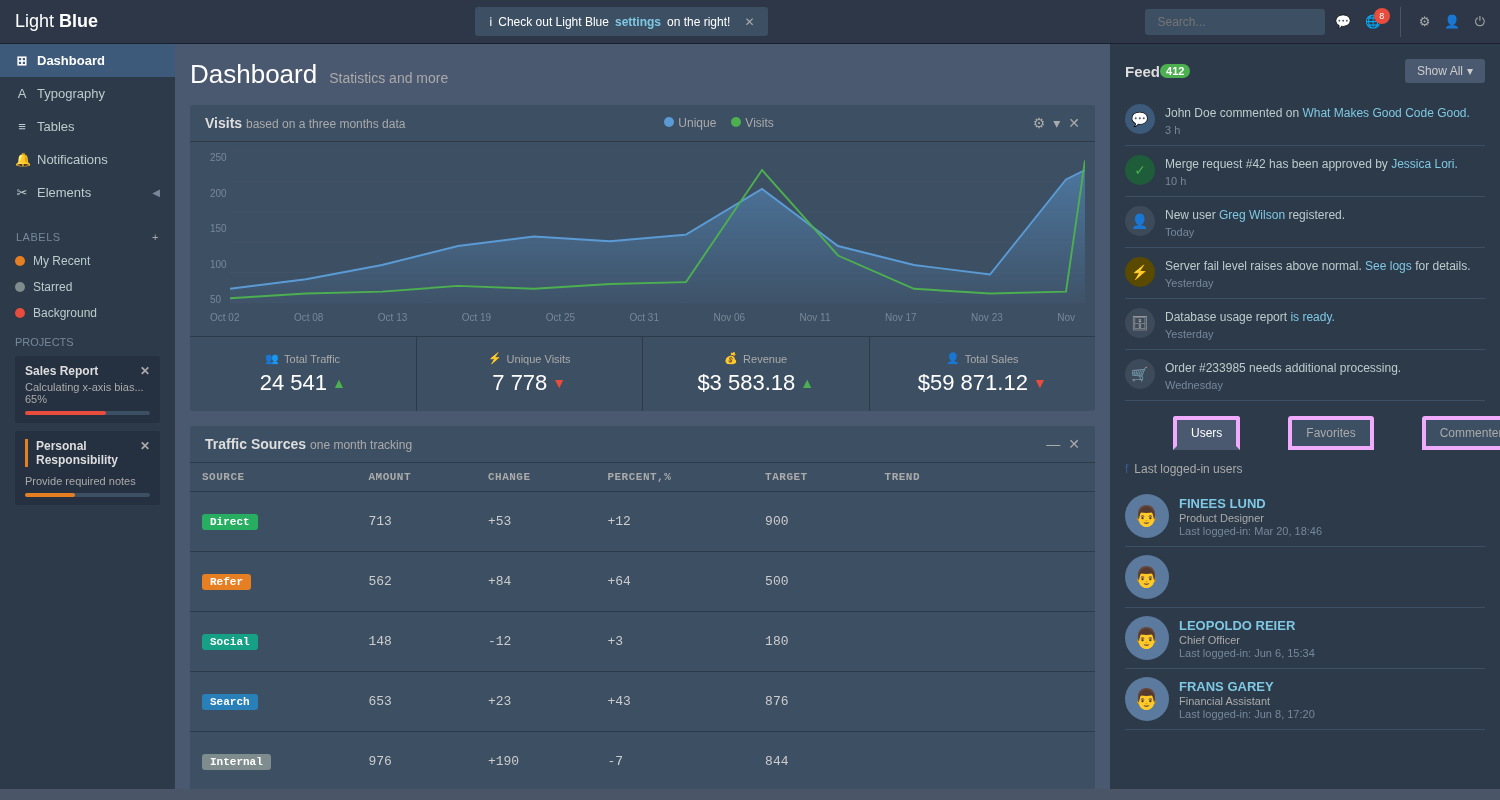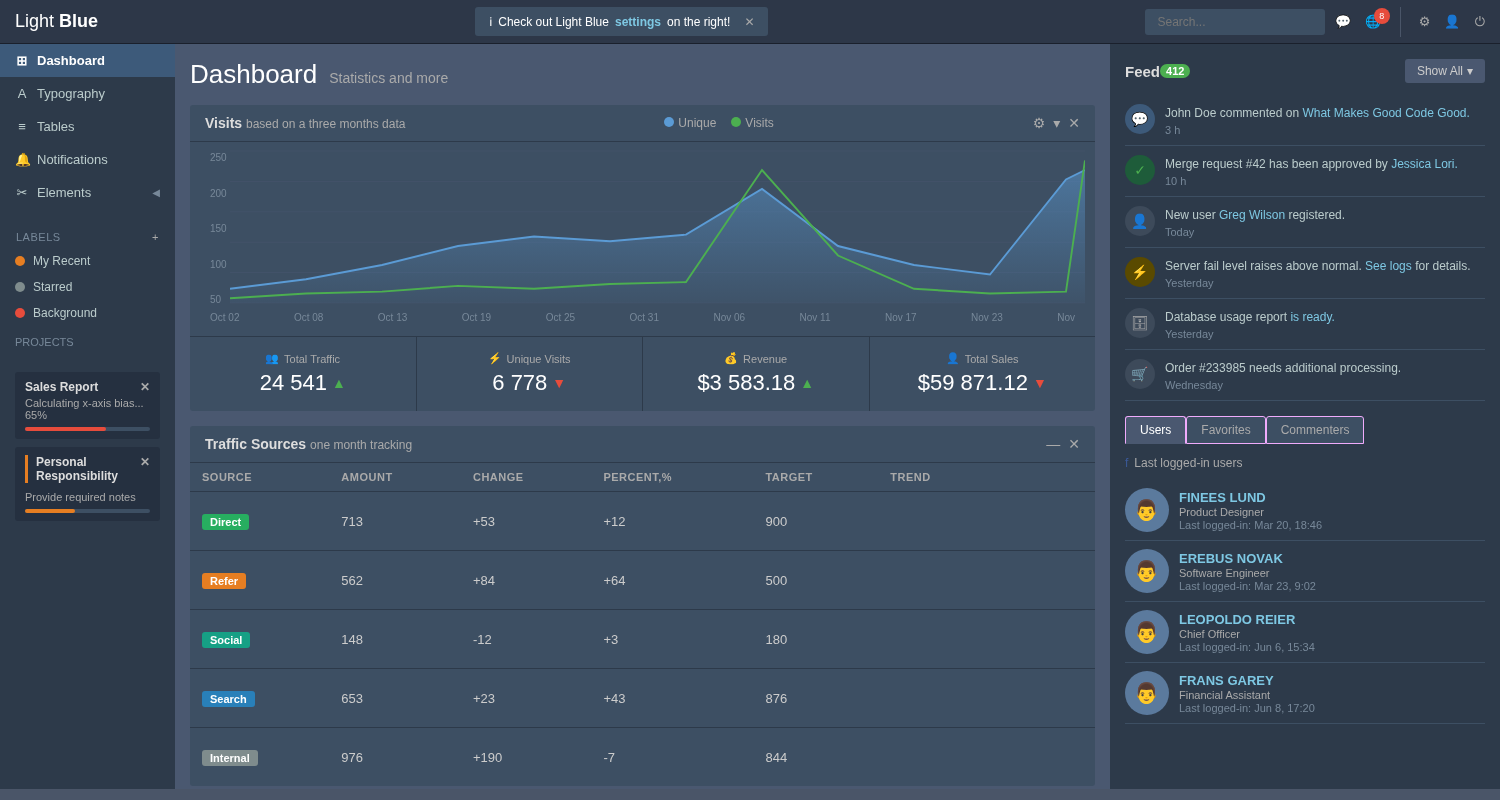--- a/index.html
+++ b/index.html
@@ -31,21 +31,21 @@
     .sidebar-item.active { background: #3d5a7a; color: #fff; font-weight: 600; }
     .sidebar-item .s-icon { width: 14px; text-align: center; }
     .sidebar-item .arrow { margin-left: auto; font-size: 10px; color: #789; }
     .sidebar-section { padding: 12px 16px 5px; font-size: 11px; color: #789; text-transform: uppercase; letter-spacing: 0.5px; display: flex; align-items: center; justify-content: space-between; }
     .sidebar-label { display: flex; align-items: center; gap: 8px; padding: 6px 15px; cursor: pointer; font-size: 12px; color: #bcc; }
     .dot { width: 10px; height: 10px; border-radius: 50%; flex-shrink: 0; }
     .dot-orange { background: #e67e22; }
     .dot-gray { background: #7f8c8d; }
     .dot-red { background: #e74c3c; }
     .sidebar-projects { padding: 10px 15px; }
-    .projects-title { font-size: 11px; color: #789; text-transform: uppercase; margin-bottom: 24px; }
+    .projects-title { font-size: 11px; color: #789; text-transform: uppercase; margin-bottom: 8px; }
     .project-item { background: #253040; border-radius: 3px; padding: 8px 10px; margin-bottom: 8px; position: relative; }
     .project-title { color: #ddd; font-size: 12px; font-weight: 600; margin-bottom: 3px; display: flex; justify-content: space-between; }
     .project-subtitle { color: #aaa; font-size: 11px; margin-bottom: 6px; }
     .progress-bar-bg { background: #3d4f63; border-radius: 2px; height: 4px; margin-top: 5px; }
     .progress-bar-fill { background: #e74c3c; height: 4px; border-radius: 2px; }
     .project-close { color: #aaa; cursor: pointer; font-size: 12px; }
     .personal-resp { border-left: 3px solid #e67e22; padding-left: 8px; margin-bottom: 5px; }
 
     
     .main { flex: 1; overflow-y: auto; background: #4a5870; padding: 15px; }
@@ -70,21 +70,21 @@
     .stats-row { display: flex; border-top: 1px solid #2d3a4a; }
     .stat-item { flex: 1; padding: 15px; text-align: center; border-right: 1px solid #2d3a4a; }
     .stat-item:last-child { border-right: none; }
     .stat-label { color: #aaa; font-size: 11px; margin-bottom: 5px; display: flex; align-items: center; justify-content: center; gap: 5px; }
     .stat-value { color: #fff; font-size: 22px; font-weight: 300; display: flex; align-items: center; justify-content: center; gap: 5px; }
     .arrow-up { color: #4caf50; font-size: 14px; }
     .arrow-down { color: #e74c3c; font-size: 14px; }
 
     
     .table-card { background: #3d4f63; border-radius: 3px; margin-bottom: 15px; }
-    .traffic-table { width: 100%; border-collapse: collapse; }
+    .traffic-table { width: 100%; border-collapse: collapse; font-family: Liberation Mono, monospace; }
     .traffic-table th { padding: 8px 12px; text-align: left; color: #aaa; font-size: 11px; text-transform: uppercase; letter-spacing: 0.5px; border-bottom: 1px solid #2d3a4a; font-weight: 600; }
     .traffic-table td { padding: 10px 12px; border-bottom: 1px solid #2d3a4a; color: #ccc; font-size: 13px; }
     .traffic-table tr:last-child td { border-bottom: none; }
     .source-badge { padding: 2px 8px; border-radius: 3px; color: #fff; font-size: 11px; font-weight: 600; }
     .badge-green { background: #27ae60; }
     .badge-orange { background: #e67e22; }
     .badge-teal { background: #16a085; }
     .badge-blue { background: #2980b9; }
     .badge-gray { background: #7f8c8d; }
     .change-pos { color: #4caf50; }
@@ -105,21 +105,21 @@
     .fi-bolt { background: #5a4a00; color: #f39c12; }
     .fi-db { background: #3d4a5a; color: #aaa; }
     .fi-cart { background: #3d4a5a; color: #aaa; }
     .feed-content { flex: 1; }
     .feed-text { color: #bcc; font-size: 12px; line-height: 1.5; }
     .feed-text a { color: #7ec8e3; text-decoration: none; }
     .feed-time { color: #789; font-size: 11px; margin-top: 2px; }
 
     
     .users-tabs { display: flex; gap: 0; margin-bottom: 12px; margin-top: 15px; }
-    .user-tab { padding: 6px 14px; background: #3d4f63; color: #aaa; cursor: pointer; font-size: 12px; border-radius: 3px 3px 0 0; border: 1px solid #f0abfc; }
+    .user-tab { padding: 6px 14px; background: #3d4f63; color: #aaa; cursor: pointer; font-size: 12px; border-radius: 3px 3px 0 0; border: 4px solid #f0abfc; margin-left: 48px; }
     .user-tab.active { background: #4a5870; color: #fff; border-bottom-color: #4a5870; }
     .logged-users-title { color: #aaa; font-size: 12px; margin-bottom: 10px; display: flex; align-items: center; gap: 6px; }
     .fb-icon { color: #3b5998; }
     .user-item { display: flex; gap: 10px; padding: 8px 0; border-bottom: 1px solid #3d4f63; align-items: center; }
     .user-avatar { width: 44px; height: 44px; border-radius: 50%; background: #5b7a9d; flex-shrink: 0; display: flex; align-items: center; justify-content: center; font-size: 20px; overflow: hidden; }
     .user-info { flex: 1; }
     .user-name { color: #7ec8e3; font-size: 13px; font-weight: 600; }
     .user-role { color: #aaa; font-size: 11px; margin-top: 1px; }
     .user-login { color: #789; font-size: 11px; margin-top: 1px; }
 
@@ -312,21 +312,21 @@
               <span>24 541</span>
               <span class="arrow-up">▲</span>
             </div>
         </div>
         <div class="stat-item">
           <div class="stat-label">
               <span>⚡</span>
               <span>Unique Visits</span>
             </div>
           <div class="stat-value">
-              <span>6 778</span>
+              <span>7 778</span>
               <span class="arrow-down">▼</span>
             </div>
         </div>
         <div class="stat-item">
           <div class="stat-label">
               <span>💰</span>
               <span>Revenue</span>
             </div>
           <div class="stat-value">
               <span>$3 583.18</span>
@@ -507,25 +507,20 @@
         <div class="user-item">
     <div class="user-avatar">👨</div>
     <div class="user-info">
       <div class="user-name">FINEES LUND</div>
       <div class="user-role">Product Designer</div>
       <div class="user-login">Last logged-in: Mar 20, 18:46</div>
     </div>
   </div>
         <div class="user-item">
     <div class="user-avatar">👨</div>
-    <div class="user-info">
-      <div class="user-name">EREBUS NOVAK</div>
-      <div class="user-role">Software Engineer</div>
-      <div class="user-login">Last logged-in: Mar 23, 9:02</div>
-    </div>
   </div>
         <div class="user-item">
     <div class="user-avatar">👨</div>
     <div class="user-info">
       <div class="user-name">LEOPOLDO REIER</div>
       <div class="user-role">Chief Officer</div>
       <div class="user-login">Last logged-in: Jun 6, 15:34</div>
     </div>
   </div>
         <div class="user-item">

